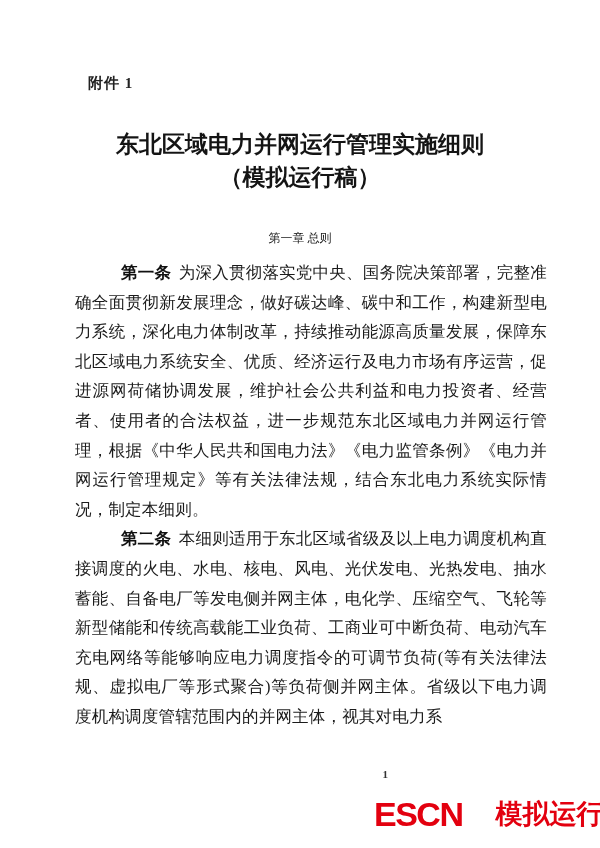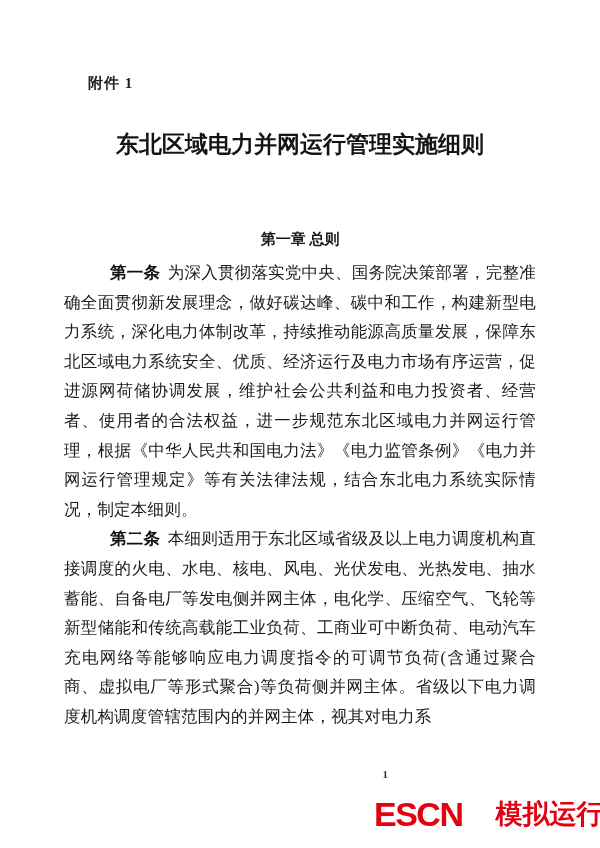--- a/index.html
+++ b/index.html
@@ -40,28 +40,28 @@
     color: #141414;
   }
   .title .title-line { display: block; }
   .chapter {
     position: absolute;
     top: 230px;
     left: 0;
     width: 600px;
     margin: 0;
     text-align: center;
-    font-size: 15px;
-    font-weight: 700;
+    font-size: 12px;
+    font-weight: 400;
     color: #161616;
   }
   .body-text {
     position: absolute;
     top: 258px;
-    left: 64px;
+    left: 75px;
     width: 472px;
   }
   .body-text p {
     margin: 0;
     font-size: 16.5px;
     line-height: 29.6px;
     text-align: justify;
     text-indent: 46px;
     color: #1b1b1b;
     letter-spacing: 0.2px;
@@ -103,30 +103,31 @@
 </style>
 </head>
 <body>
 
 <div class="page">
 
   <div class="attachment">附件 1</div>
 
   <h1 class="title">
     <span class="title-line">东北区域电力并网运行管理实施细则</span>
+    <span class="title-line">（模拟运行稿）</span>
   </h1>
 
   <h2 class="chapter">第一章 总则</h2>
 
   <div class="body-text">
     <p>
       <span class="lead">第一条</span><span>为深入贯彻落实党中央、国务院决策部署，完整准确全面贯彻新发展理念，做好碳达峰、碳中和工作，构建新型电力系统，深化电力体制改革，持续推动能源高质量发展，保障东北区域电力系统安全、优质、经济运行及电力市场有序运营，促进源网荷储协调发展，维护社会公共利益和电力投资者、经营者、使用者的合法权益，进一步规范东北区域电力并网运行管理，根据《中华人民共和国电力法》《电力监管条例》《电力并网运行管理规定》等有关法律法规，结合东北电力系统实际情况，制定本细则。</span>
     </p>
     <p>
-      <span class="lead">第二条</span><span>本细则适用于东北区域省级及以上电力调度机构直接调度的火电、水电、核电、风电、光伏发电、光热发电、抽水蓄能、自备电厂等发电侧并网主体，电化学、压缩空气、飞轮等新型储能和传统高载能工业负荷、工商业可中断负荷、电动汽车充电网络等能够响应电力调度指令的可调节负荷(含通过聚合商、虚拟电厂等形式聚合)等负荷侧并网主体。省级以下电力调度机构调度管辖范围内的并网主体，视其对电力系</span>
+      <span class="lead">第二条</span><span>本细则适用于东北区域省级及以上电力调度机构直接调度的火电、水电、核电、风电、光伏发电、光热发电、抽水蓄能、自备电厂等发电侧并网主体，电化学、压缩空气、飞轮等新型储能和传统高载能工业负荷、工商业可中断负荷、电动汽车充电网络等能够响应电力调度指令的可调节负荷(等有关法律法规、虚拟电厂等形式聚合)等负荷侧并网主体。省级以下电力调度机构调度管辖范围内的并网主体，视其对电力系</span>
     </p>
   </div>
 
   <div class="page-number">1</div>
 
   <div class="logo" style="color: rgb(227, 0, 15); gap: 30px;">
     <span class="logo-latin">ESCN</span>
     <span class="logo-cn">模拟运行稿</span>
   </div>
 

